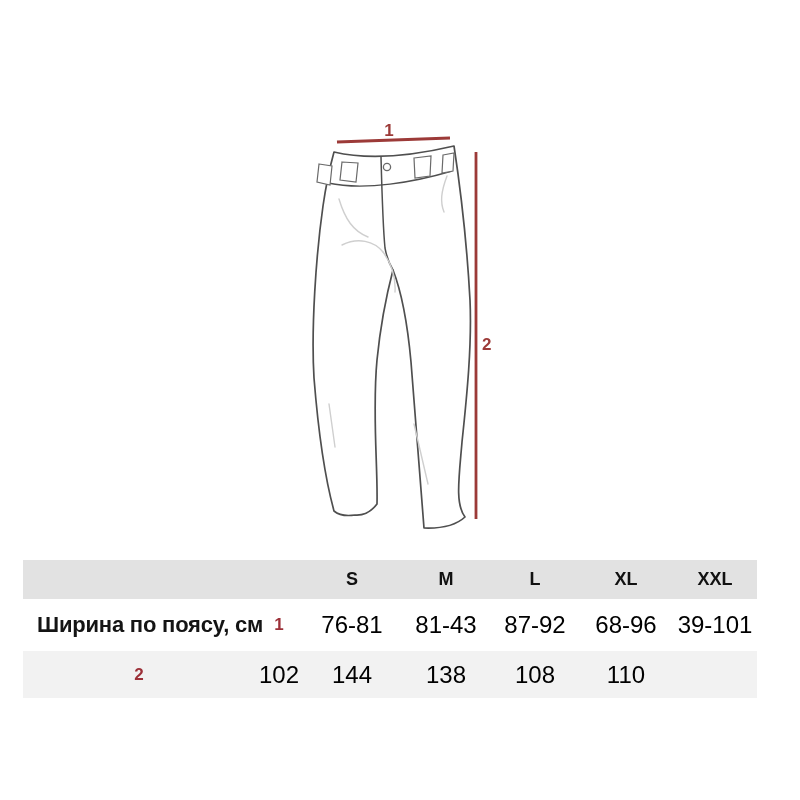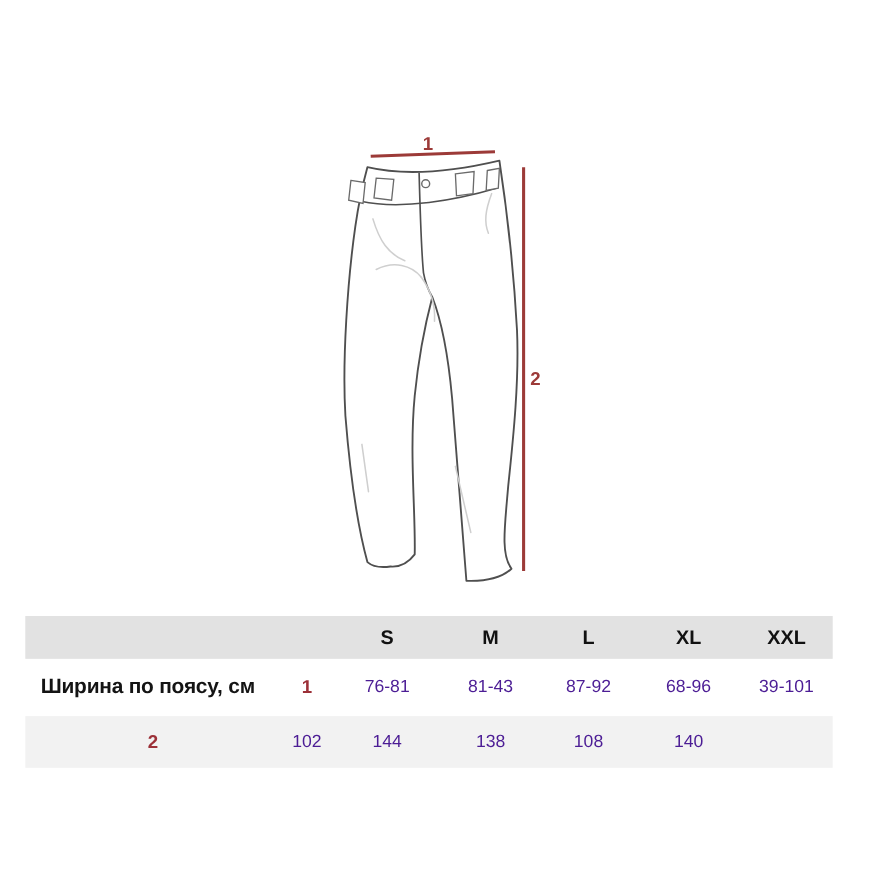--- a/index.html
+++ b/index.html
@@ -39,34 +39,34 @@
   .trow {
     display: grid;
     grid-template-columns: 232px 48px 98px 90px 88px 94px 84px;
     align-items: center;
   }
   .trow.header { height: 39px; background: #e2e2e2; }
   .trow.r1     { height: 52px; background: #ffffff; }
   .trow.r2     { height: 47px; background: #f2f2f2; }
   .cell {
     text-align: center;
-    font-size: 16px;
+    font-size: 24px;
     white-space: nowrap;
-    color: #4c1d95;
+    color: #000000;
   }
   .cell.head {
     font-weight: bold;
     font-size: 18px;
     color: #111111;
   }
   .cell.rowlabel {
     text-align: left;
     padding-left: 14px;
     font-weight: bold;
-    font-size: 19px;
+    font-size: 22px;
     letter-spacing: -0.2px;
     color: #141414;
   }
   .cell.marker {
     font-weight: bold;
     color: #9c3038;
     font-size: 17px;
   }
 </style>
 </head>
@@ -140,17 +140,17 @@
       <div class="cell">68-96</div>
       <div class="cell">39-101</div>
     </div>
 
     <div class="trow r2">
       <div class="cell marker">2</div>
       <div class="cell">102</div>
       <div class="cell">144</div>
       <div class="cell">138</div>
       <div class="cell">108</div>
-      <div class="cell">140</div>
+      <div class="cell">110</div>
     </div>
 
   </div>
 </div>
 
 </body></html>

